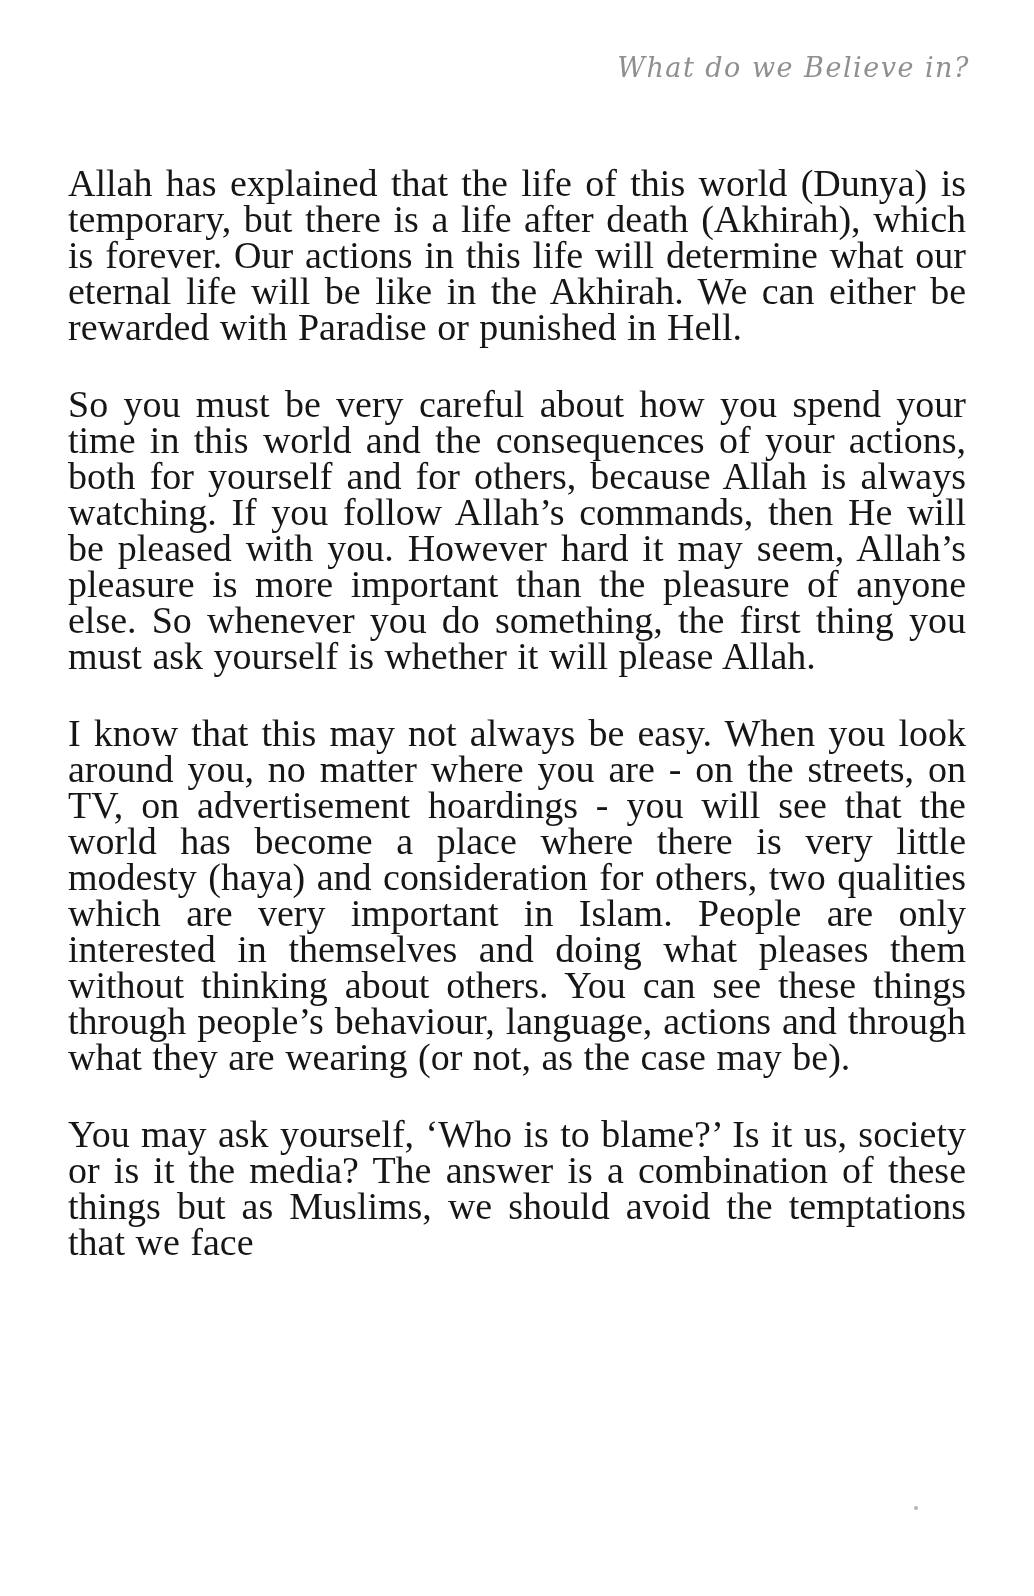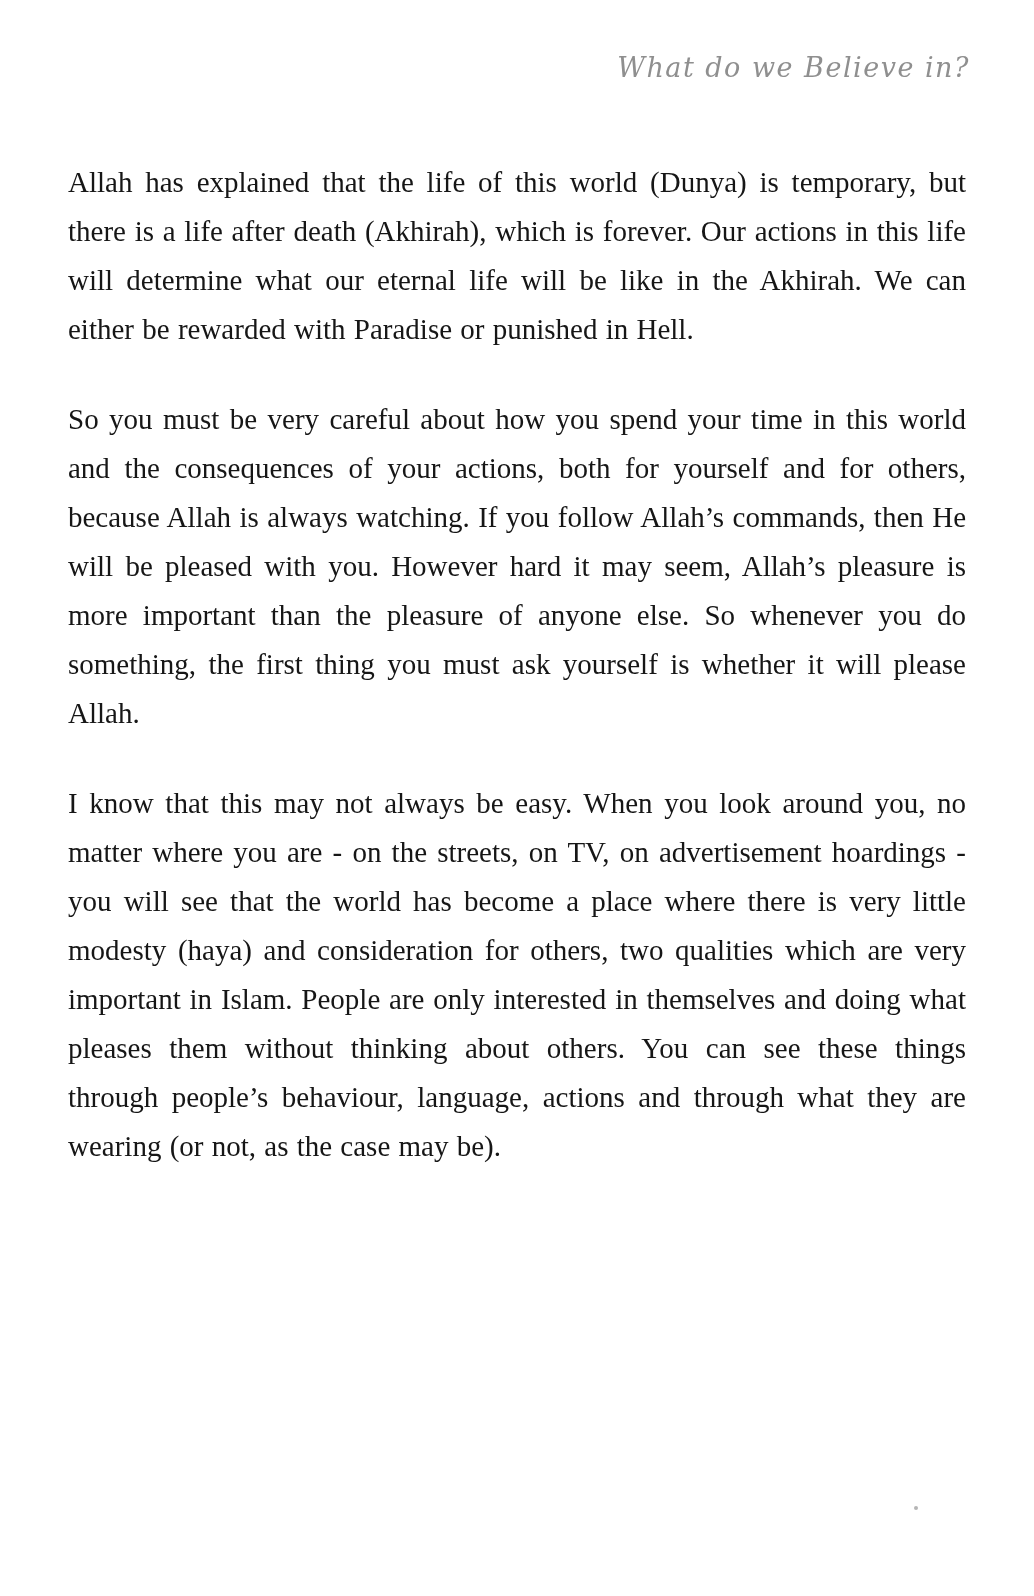--- a/index.html
+++ b/index.html
@@ -28,23 +28,23 @@
     color: #8f8f8f;
     margin-left: 48px;
   }
   .content {
     position: absolute;
     top: 158px;
     left: 68px;
     width: 898px;
   }
   .content p {
-    margin: 0 0 41px 0;
-    font-size: 29px;
-    line-height: 49px;
+    margin: 7px 0 41px 0;
+    font-size: 38px;
+    line-height: 36px;
     text-align: justify;
     word-spacing: 1px;
   }
   .page-number {
     position: absolute;
     bottom: 84px;
     left: 0;
     width: 100%;
     text-align: center;
     font-size: 27px;
@@ -64,18 +64,19 @@
 <body>
 
 <div class="page">
 
   <div class="running-header">What do we Believe in?</div>
 
   <div class="content">
     <p>Allah has explained that the life of this world (Dunya) is temporary, but there is a life after death (Akhirah), which is forever. Our actions in this life will determine what our eternal life will be like in the Akhirah. We can either be rewarded with Paradise or punished in Hell.</p>
     <p>So you must be very careful about how you spend your time in this world and the consequences of your actions, both for yourself and for others, because Allah is always watching. If you follow Allah’s commands, then He will be pleased with you. However hard it may seem, Allah’s pleasure is more important than the pleasure of anyone else. So whenever you do something, the first thing you must ask yourself is whether it will please Allah.</p>
     <p>I know that this may not always be easy. When you look around you, no matter where you are - on the streets, on TV, on advertisement hoardings - you will see that the world has become a place where there is very little modesty (haya) and consideration for others, two qualities which are very important in Islam. People are only interested in themselves and doing what pleases them without thinking about others. You can see these things through people’s behaviour, language, actions and through what they are wearing (or not, as the case may be).</p>
+    <p>You may ask yourself, ‘Who is to blame?’ Is it us, society or is it the media? The answer is a combination of these things but as Muslims, we should avoid the temptations that we face</p>
   </div>
 
 
   <div class="corner-mark"></div>
 
 </div>
 
 </body></html>

